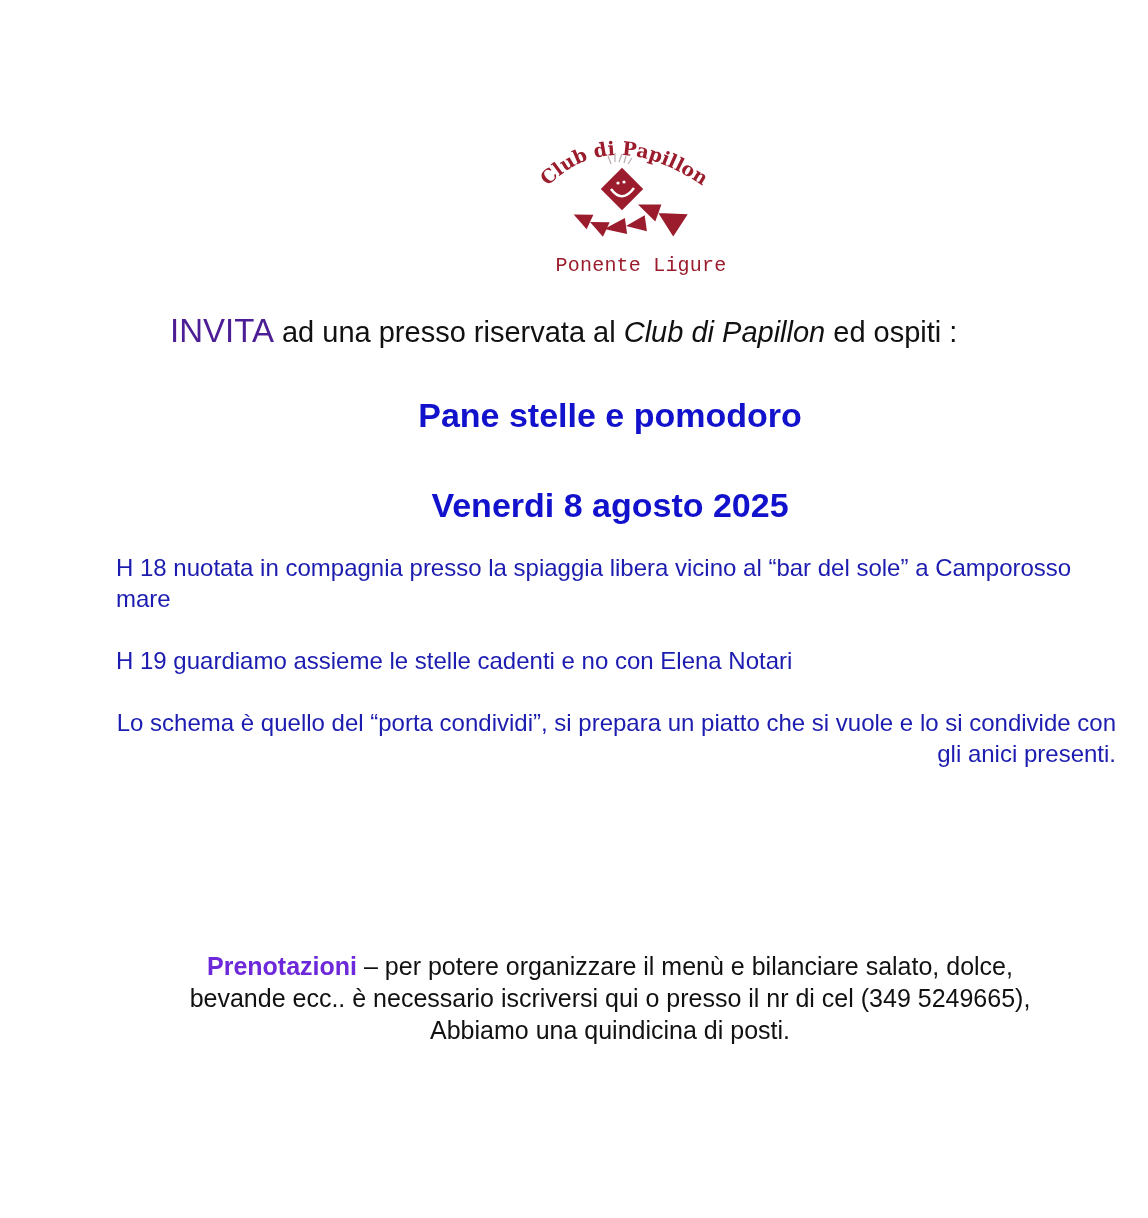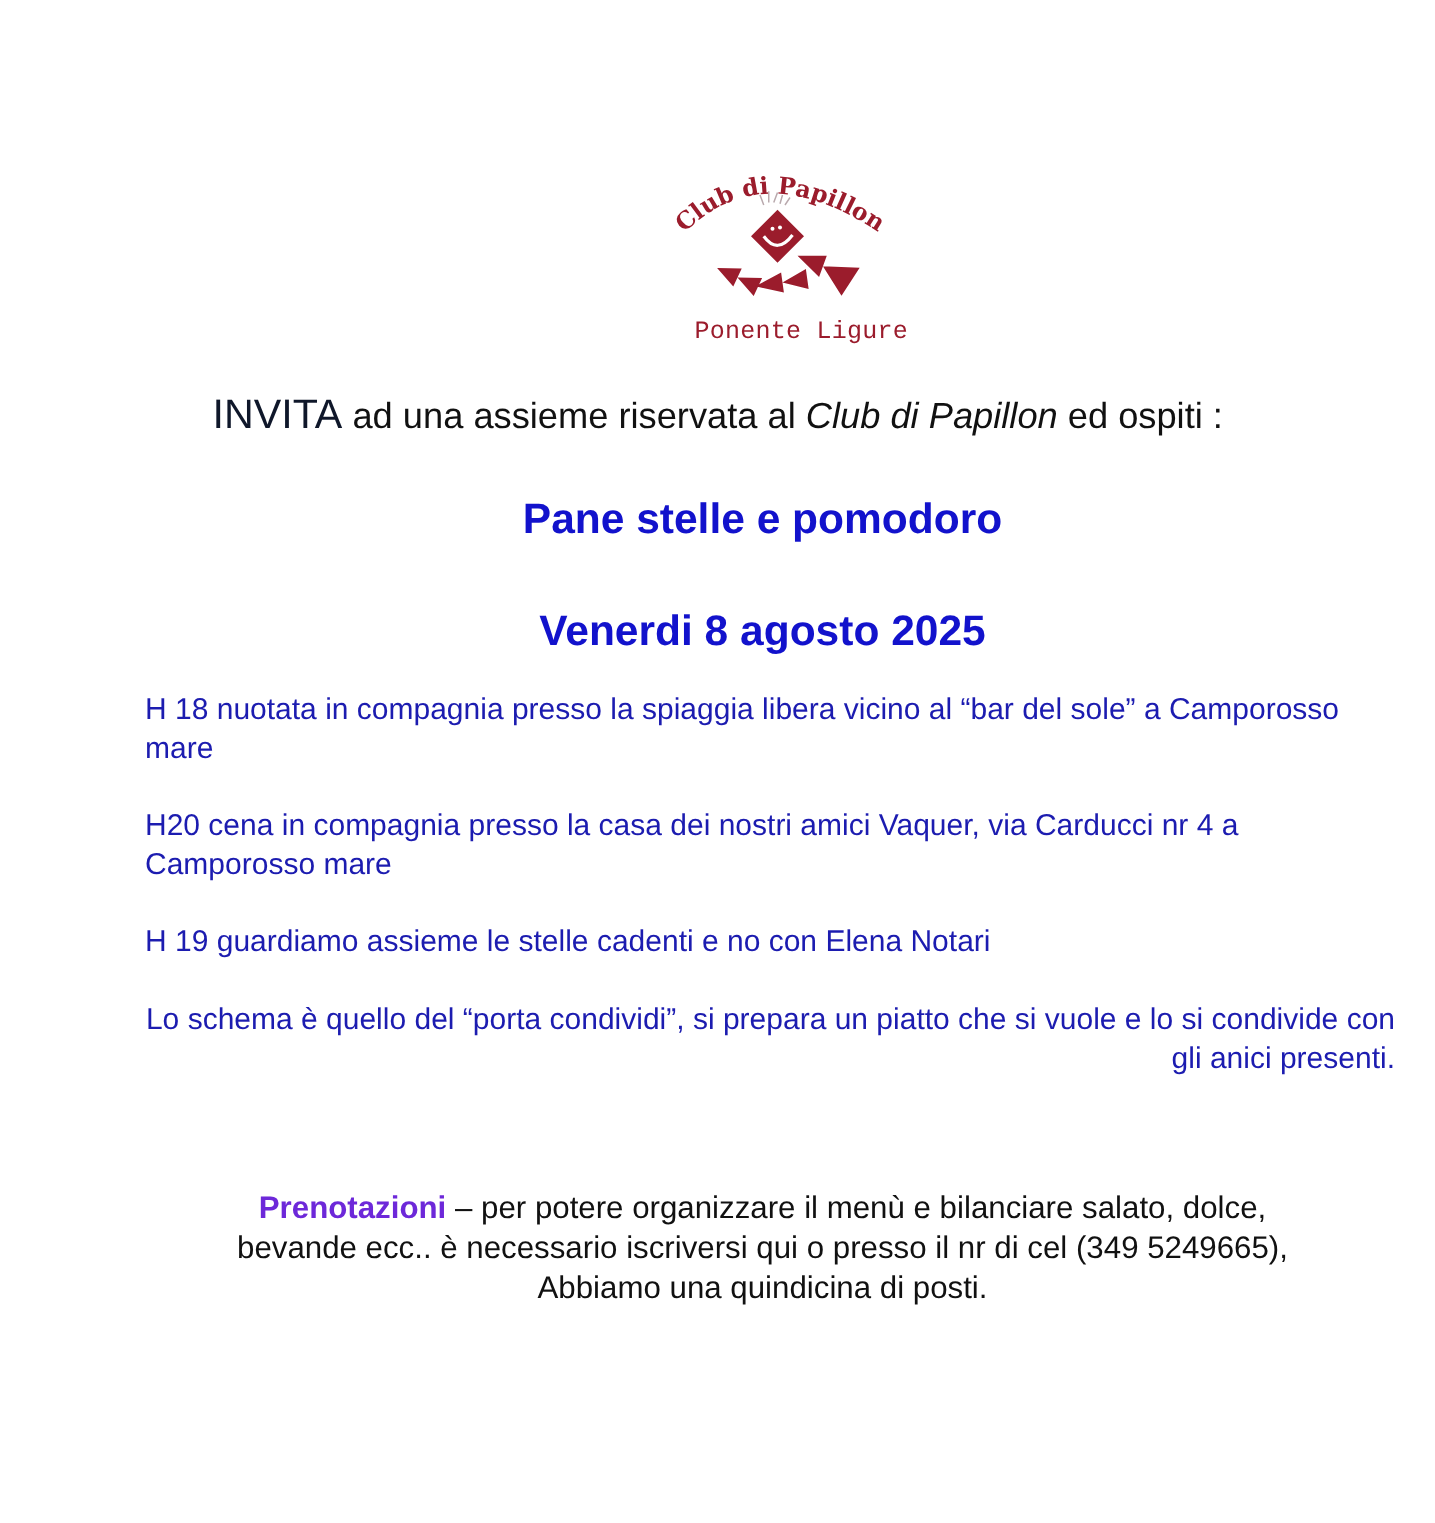--- a/index.html
+++ b/index.html
@@ -40,21 +40,21 @@
       left: 0;
       top: 312px;
       width: 1148px;
       padding-left: 170px;
       box-sizing: border-box;
       font-size: 29px;
       color: #111111;
       white-space: nowrap;
     }
     .invite-line .invita {
-      color: #0f172a;
+      color: #4c1d95;
       font-size: 33px;
     }
     .invite-line .club { font-style: italic; }
     .event-title {
       position: absolute;
       left: 0;
       top: 396px;
       width: 1220px;
       text-align: center;
       font-size: 34px;
@@ -123,28 +123,27 @@
     <circle cx="110" cy="57" r="1.6" fill="#ffffff"></circle>
     <circle cx="116" cy="56" r="1.6" fill="#ffffff"></circle>
 
     <path d="M64 96 L82 88 L82 104 Z M82 96 L100 88 L100 104 Z" fill="#9b1c2c" transform="rotate(25 82 96)"></path>
     <path d="M96 100 L118 92 L118 108 Z M118 100 L138 92 L138 108 Z" fill="#9b1c2c" transform="rotate(-8 118 100)"></path>
     <path d="M128 86 L150 78 L150 96 Z M150 87 L178 78 L172 104 Z" fill="#9b1c2c" transform="rotate(20 150 88)"></path>
   </svg>
 </div>
 <div class="logo-subtitle">Ponente Ligure</div>
 
-<div class="invite-line"><span class="invita">INVITA</span><span> ad una assieme riservata al </span><span class="club">Club di Papillon</span><span> ed ospiti :</span></div>
+<div class="invite-line"><span class="invita">INVITA</span><span> ad una presso riservata al </span><span class="club">Club di Papillon</span><span> ed ospiti :</span></div>
 
 <div class="event-title">Pane stelle e pomodoro</div>
 <div class="event-date">Venerdi 8 agosto 2025</div>
 
 <div class="program">
   <p class="item1">H 18 nuotata in compagnia presso la spiaggia libera vicino al “bar del sole” a Camporosso mare</p>
-  <p class="item2">H20 cena in compagnia presso la casa dei nostri amici Vaquer, via Carducci nr 4 a Camporosso mare</p>
   <p class="item3">H 19 guardiamo assieme le stelle cadenti e no con Elena Notari</p>
   <p class="item4">Lo schema è quello del “porta condividi”, si prepara un piatto che si vuole e lo si condivide con gli anici presenti.</p>
 </div>
 
 <div class="bookings">
   <p><span class="label">Prenotazioni</span><span> – per potere organizzare il menù e bilanciare salato, dolce,</span></p>
   <p>bevande ecc.. è necessario iscriversi qui o presso il nr di cel (349 5249665),</p>
   <p>Abbiamo una quindicina di posti.</p>
 </div>
 

